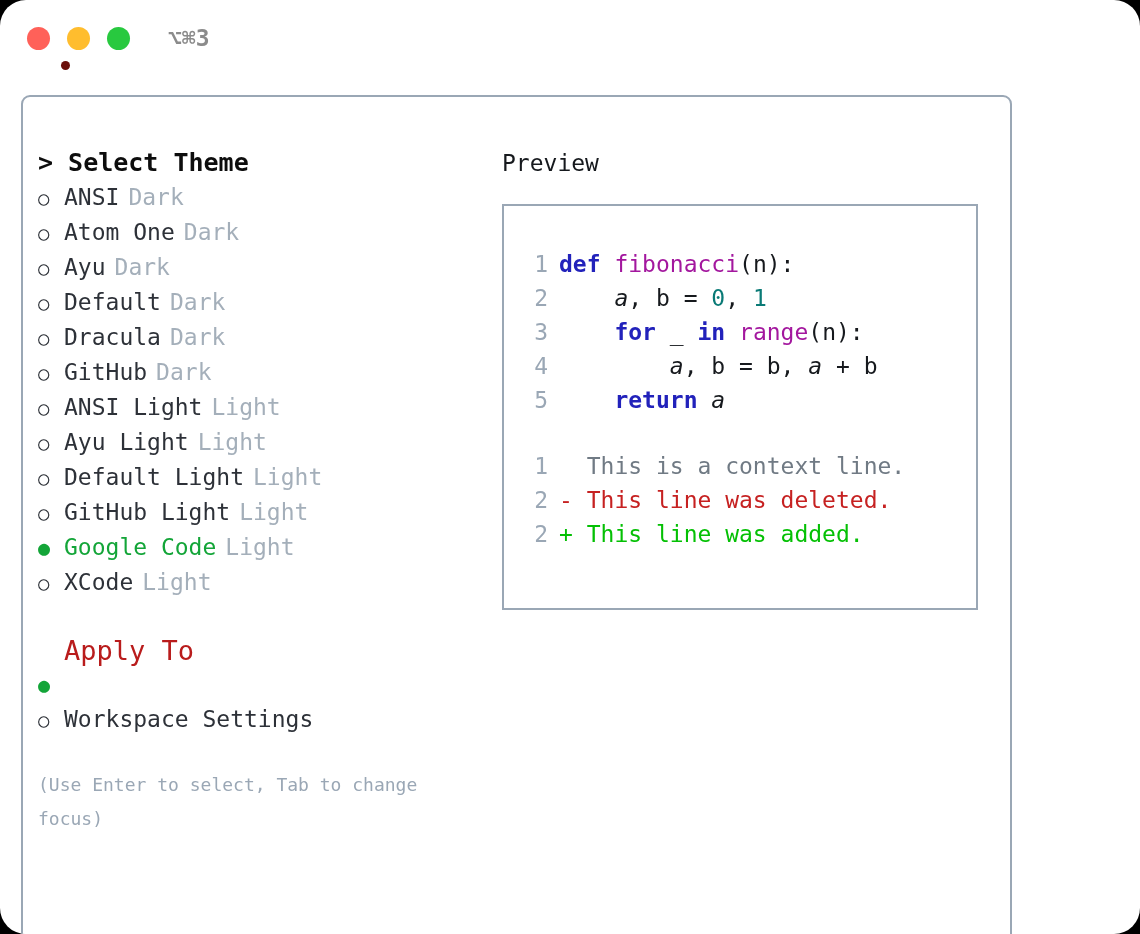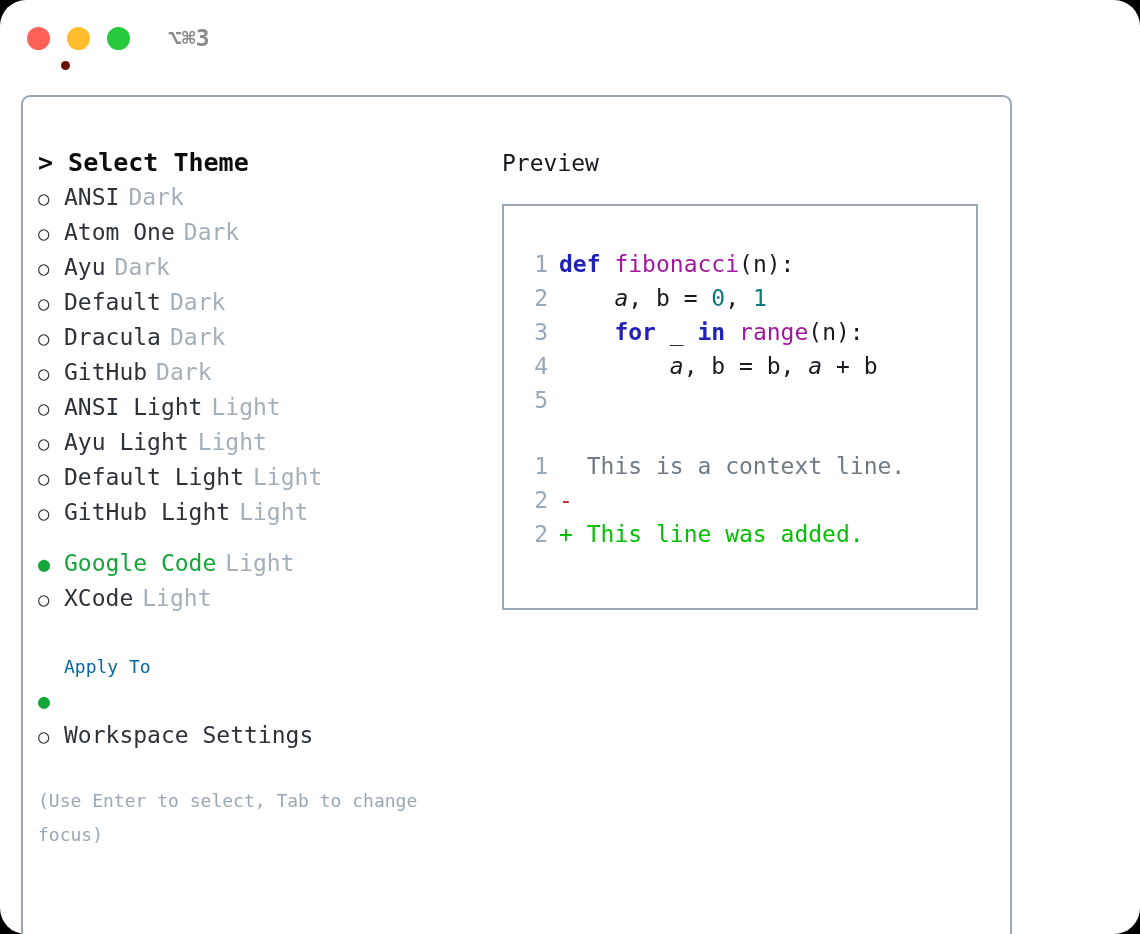--- a/index.html
+++ b/index.html
@@ -95,29 +95,29 @@
   }
   .marker {
     display: inline-block;
     width: 26px;
     flex: 0 0 26px;
     font-size: 19px;
     color: #2d3138;
   }
   .marker.sel { color: #13a538; font-size: 20px; }
   .opt-name { color: #2d3138; }
-  .opt-name.sel { color: #13a538; margin-top: 16px; }
+  .opt-name.sel { color: #13a538; }
   .opt-kind {
     color: #a4afba;
     margin-left: 9px;
   }
   .spacer-line { height: 34px; }
   .apply-hdr {
-    font-size: 18px;
-    color: #0369a1;
+    font-size: 27px;
+    color: #b91c1c;
     line-height: 34px;
     padding-left: 26px;
     white-space: pre;
   }
   #hint {
     margin-top: 31px;
     font-size: 18px;
     color: #9aa7b5;
     line-height: 34px;
     width: 408px;
@@ -225,26 +225,26 @@
 
     <div id="right-col">
       <div id="preview-title">Preview</div>
       <div id="preview-box">
         <div id="code-area">
           <div id="code-lines">
               <div class="code-line"><span class="lnum">1</span><span><span class="tok-kw">def</span><span class="tok-plain"> </span><span class="tok-fn">fibonacci</span><span class="tok-plain">(n):</span></span></div>
               <div class="code-line"><span class="lnum">2</span><span><span class="tok-plain">    </span><span class="tok-var">a</span><span class="tok-plain">, </span><span class="tok-plain">b</span><span class="tok-plain"> = </span><span class="tok-num">0</span><span class="tok-plain">, </span><span class="tok-num">1</span></span></div>
               <div class="code-line"><span class="lnum">3</span><span><span class="tok-plain">    </span><span class="tok-kw">for</span><span class="tok-plain"> _ </span><span class="tok-kw">in</span><span class="tok-plain"> </span><span class="tok-fn">range</span><span class="tok-plain">(n):</span></span></div>
               <div class="code-line"><span class="lnum">4</span><span><span class="tok-plain">        </span><span class="tok-var">a</span><span class="tok-plain">, </span><span class="tok-plain">b</span><span class="tok-plain"> = </span><span class="tok-plain">b</span><span class="tok-plain">, </span><span class="tok-var">a</span><span class="tok-plain"> + </span><span class="tok-plain">b</span></span></div>
-              <div class="code-line"><span class="lnum">5</span></div>
+              <div class="code-line"><span class="lnum">5</span><span><span class="tok-plain">    </span><span class="tok-kw">return</span><span class="tok-plain"> </span><span class="tok-var">a</span></span></div>
             </div>
           <div class="blank-line"></div>
           <div id="diff-lines">
               <div class="code-line"><span class="lnum">1</span><span class="diff-ctx"> </span><span class="diff-ctx"> This is a context line.</span></div>
-              <div class="code-line"><span class="lnum">2</span><span class="diff-del">-</span></div>
+              <div class="code-line"><span class="lnum">2</span><span class="diff-del">-</span><span class="diff-del"> This line was deleted.</span></div>
               <div class="code-line"><span class="lnum">2</span><span class="diff-add">+</span><span class="diff-add"> This line was added.</span></div>
             </div>
         </div>
       </div>
     </div>
 
   </div>
 </div>
 
 </body></html>

